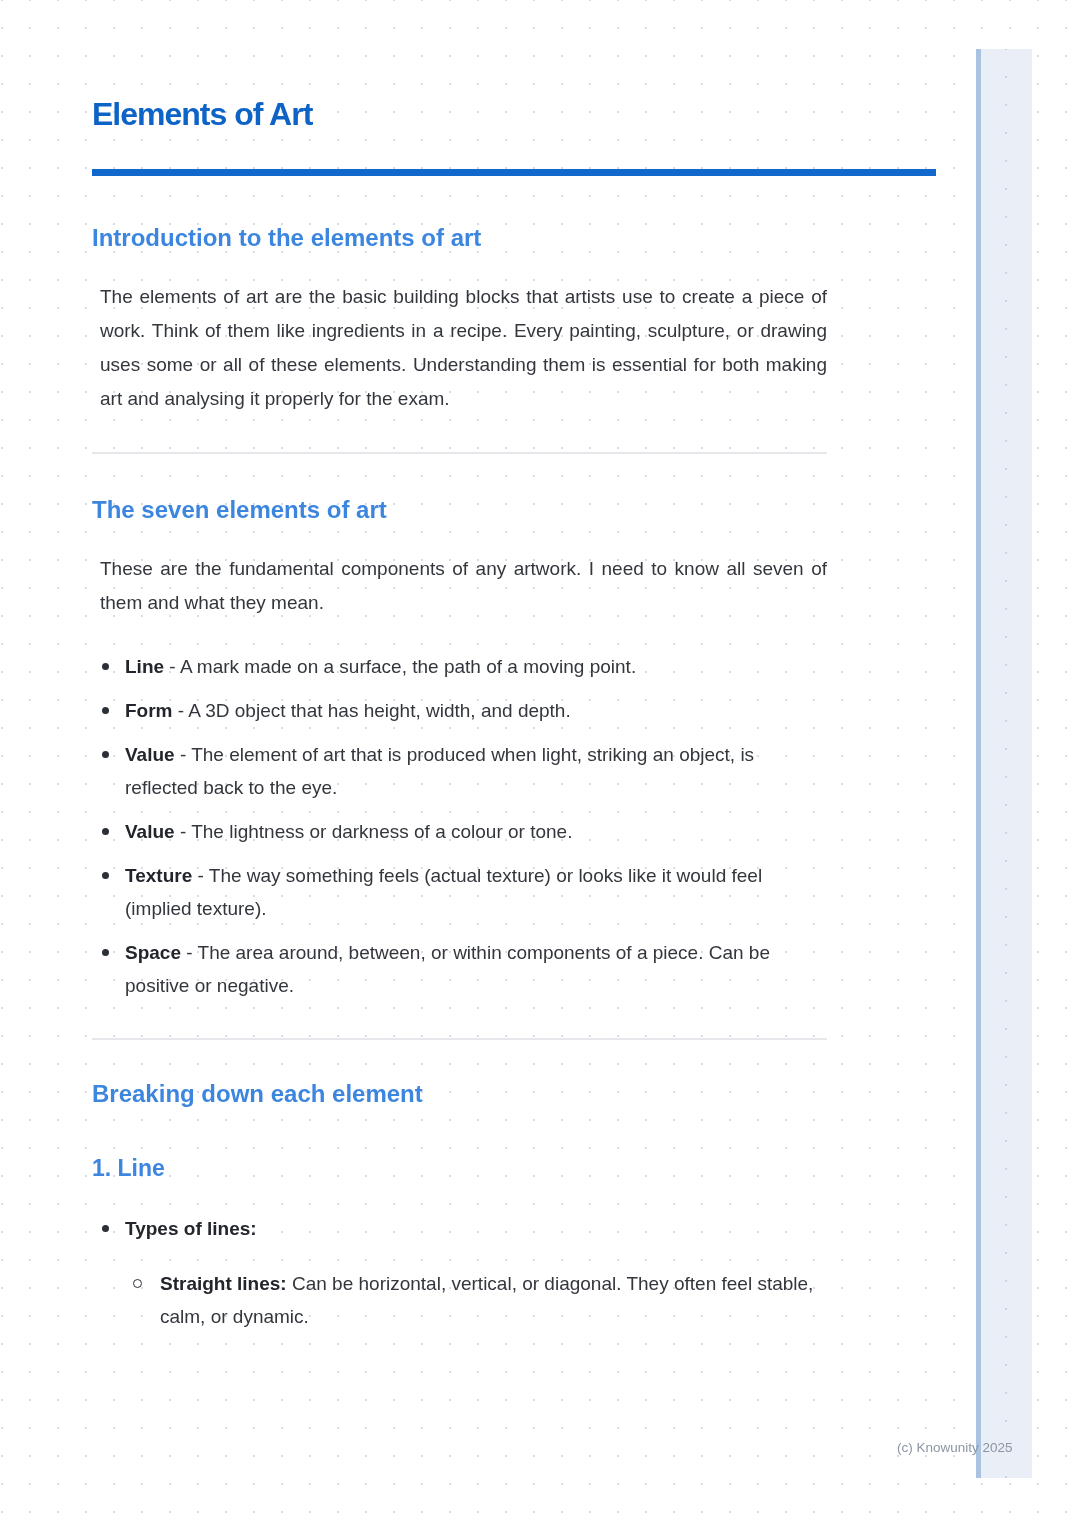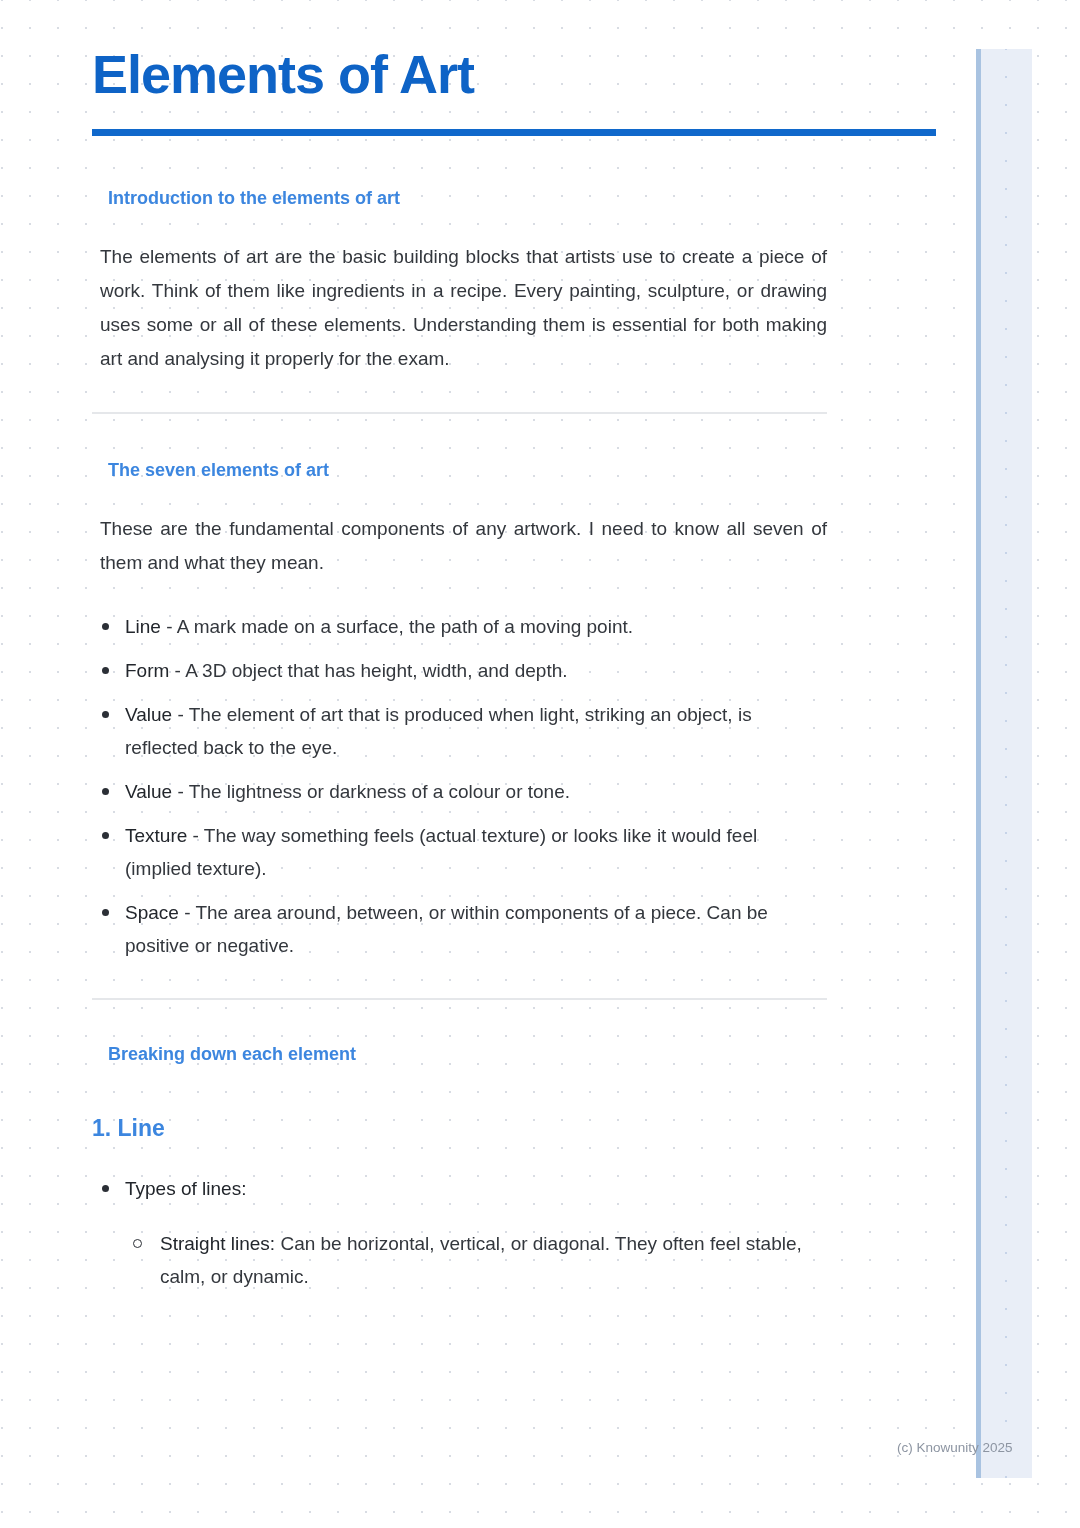--- a/index.html
+++ b/index.html
@@ -32,36 +32,36 @@
     background-image: radial-gradient(circle, #c6d3e8 1.3px, rgba(0,0,0,0) 1.4px);
     background-size: 28px 28px;
     background-position: 11px 14px;
   }
   .content {
     position: absolute;
     left: 92px; top: 0;
     width: 735px;
   }
   .doc-title {
-    margin: 48px 0 0 0;
-    font-size: 54px;
+    margin: 88px 0 0 0;
+    font-size: 32px;
     line-height: 52px;
     font-weight: 800;
     letter-spacing: -1px;
     color: #0e63c6;
   }
   .title-rule {
     margin-top: 29px;
     width: 844px;
     height: 7px;
     background: #1068cb;
   }
   .h2 {
-    margin: 16px;
-    font-size: 18px;
+    margin: 0;
+    font-size: 24px;
     line-height: 32px;
     font-weight: 700;
     color: #3c86df;
   }
   .h2.intro { margin-top: 46px; }
   .h2.seven { margin-top: 40px; }
   .h2.breakdown { margin-top: 38px; }
   .h3 {
     margin: 44px 0 0 0;
     font-size: 23px;
@@ -95,21 +95,21 @@
     color: #33373d;
     margin-bottom: 11px;
   }
   .bullet-item .dot {
     position: absolute;
     left: 10px; top: 13px;
     width: 7px; height: 7px;
     border-radius: 50%;
     background: #2b2f36;
   }
-  .bullet-item strong, .sub-item strong { color: #22262c; font-weight: 400; text-align: right; }
+  .bullet-item strong, .sub-item strong { color: #22262c; font-weight: 700; text-align: right; }
   .sub-list {
     margin: 22px 0 0 0;
     padding: 0;
     list-style: none;
   }
   .sub-item {
     position: relative;
     padding-left: 35px;
     margin-left: 33px;
     font-size: 19px;

